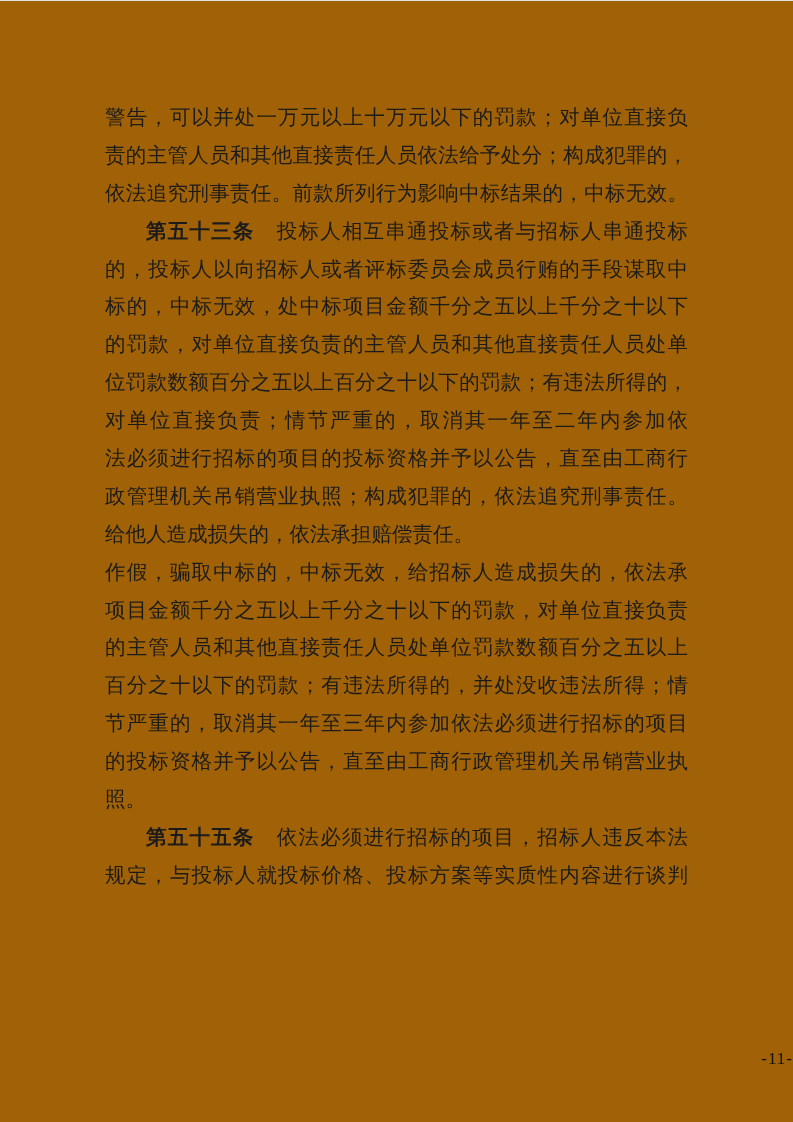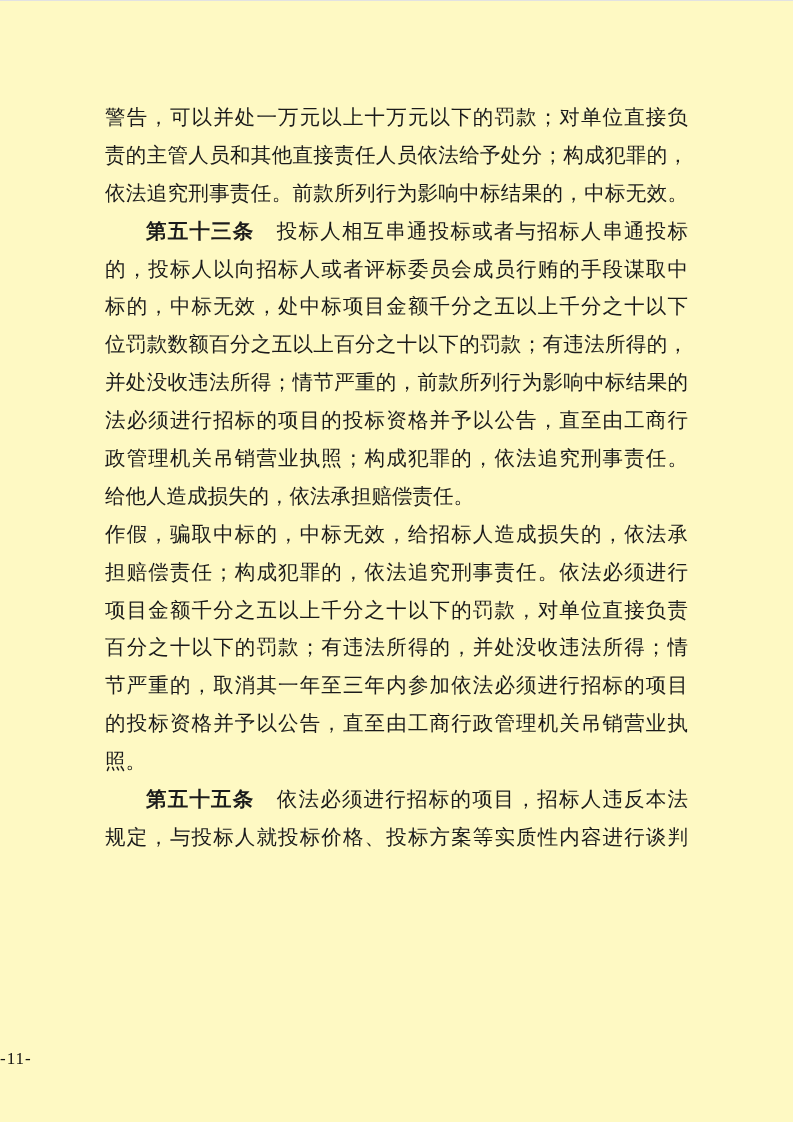--- a/index.html
+++ b/index.html
@@ -4,21 +4,21 @@
 <style>
   html, body {
     margin: 0;
     padding: 0;
     background: #ffffff;
   }
   .page {
     position: relative;
     width: 793px;
     height: 1122px;
-    background: #fef9c3;
+    background: #a16207;
     overflow: hidden;
     border-top: 1px solid #e2e2e2;
     box-sizing: border-box;
     font-family: "DejaVu Serif", "Liberation Serif", serif;
     color: #1b1b1b;
   }
   .text-block {
     position: absolute;
     left: 105px;
     top: 98px;
@@ -44,46 +44,47 @@
   }
   .gap {
     display: inline-block;
     width: 21px;
   }
   .footer {
     position: absolute;
     left: 0;
     right: 0;
     top: 1048px;
-    text-align: left;
+    text-align: right;
     font-family: "Liberation Serif", "DejaVu Serif", serif;
     font-size: 17px;
     color: #111111;
     letter-spacing: 1px;
   }
 </style>
 </head>
 <body>
 
 <div class="page">
   <div class="text-block">
       <div class="line just">警告，可以并处一万元以上十万元以下的罚款；对单位直接负</div>
       <div class="line just">责的主管人员和其他直接责任人员依法给予处分；构成犯罪的，</div>
       <div class="line just">依法追究刑事责任。前款所列行为影响中标结果的，中标无效。</div>
       <div class="line just indent"><span class="article-label">第五十三条</span><span class="gap"></span>投标人相互串通投标或者与招标人串通投标</div>
       <div class="line just">的，投标人以向招标人或者评标委员会成员行贿的手段谋取中</div>
       <div class="line just">标的，中标无效，处中标项目金额千分之五以上千分之十以下</div>
+      <div class="line just">的罚款，对单位直接负责的主管人员和其他直接责任人员处单</div>
       <div class="line just">位罚款数额百分之五以上百分之十以下的罚款；有违法所得的，</div>
-      <div class="line just">并处没收违法所得；情节严重的，前款所列行为影响中标结果的</div>
+      <div class="line just">对单位直接负责；情节严重的，取消其一年至二年内参加依</div>
       <div class="line just">法必须进行招标的项目的投标资格并予以公告，直至由工商行</div>
       <div class="line just">政管理机关吊销营业执照；构成犯罪的，依法追究刑事责任。</div>
       <div class="line">给他人造成损失的，依法承担赔偿责任。</div>
       <div class="line just">作假，骗取中标的，中标无效，给招标人造成损失的，依法承</div>
-      <div class="line just">担赔偿责任；构成犯罪的，依法追究刑事责任。依法必须进行</div>
       <div class="line just">项目金额千分之五以上千分之十以下的罚款，对单位直接负责</div>
+      <div class="line just">的主管人员和其他直接责任人员处单位罚款数额百分之五以上</div>
       <div class="line just">百分之十以下的罚款；有违法所得的，并处没收违法所得；情</div>
       <div class="line just">节严重的，取消其一年至三年内参加依法必须进行招标的项目</div>
       <div class="line just">的投标资格并予以公告，直至由工商行政管理机关吊销营业执</div>
       <div class="line">照。</div>
       <div class="line just indent"><span class="article-label">第五十五条</span><span class="gap"></span>依法必须进行招标的项目，招标人违反本法</div>
       <div class="line just">规定，与投标人就投标价格、投标方案等实质性内容进行谈判</div>
     </div>
   <div class="footer">
     <span>-11-</span>
   </div>

